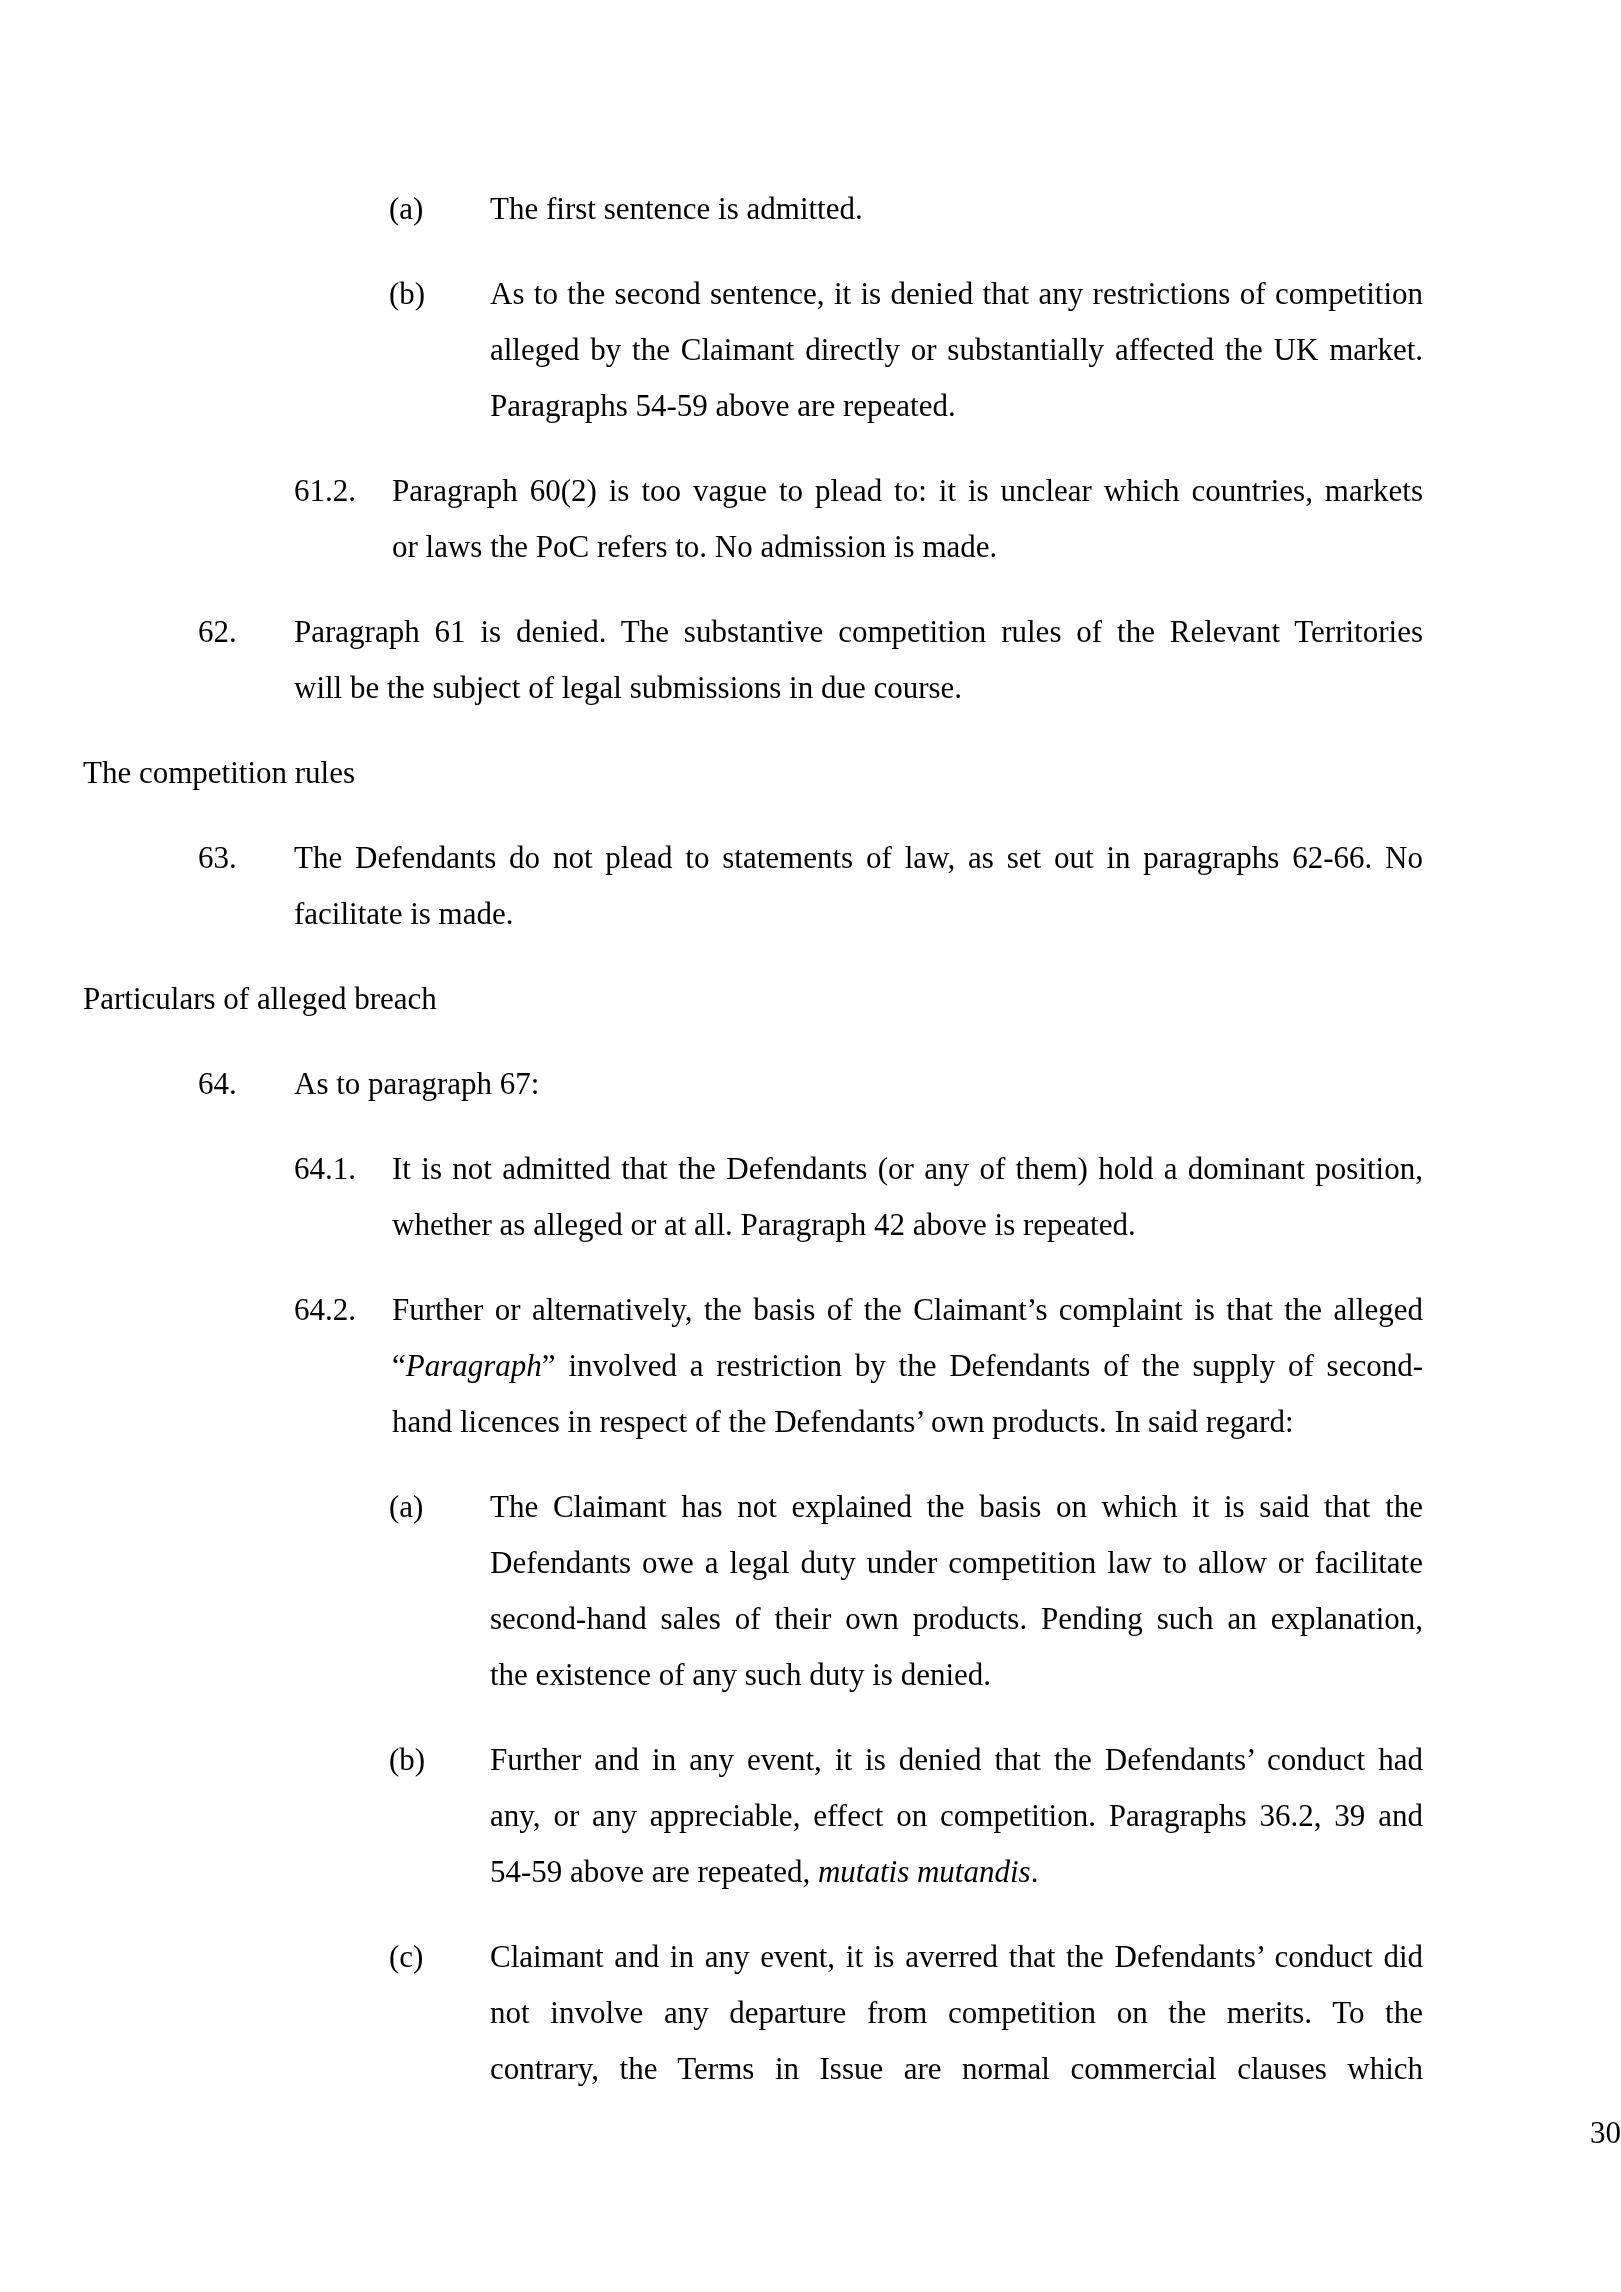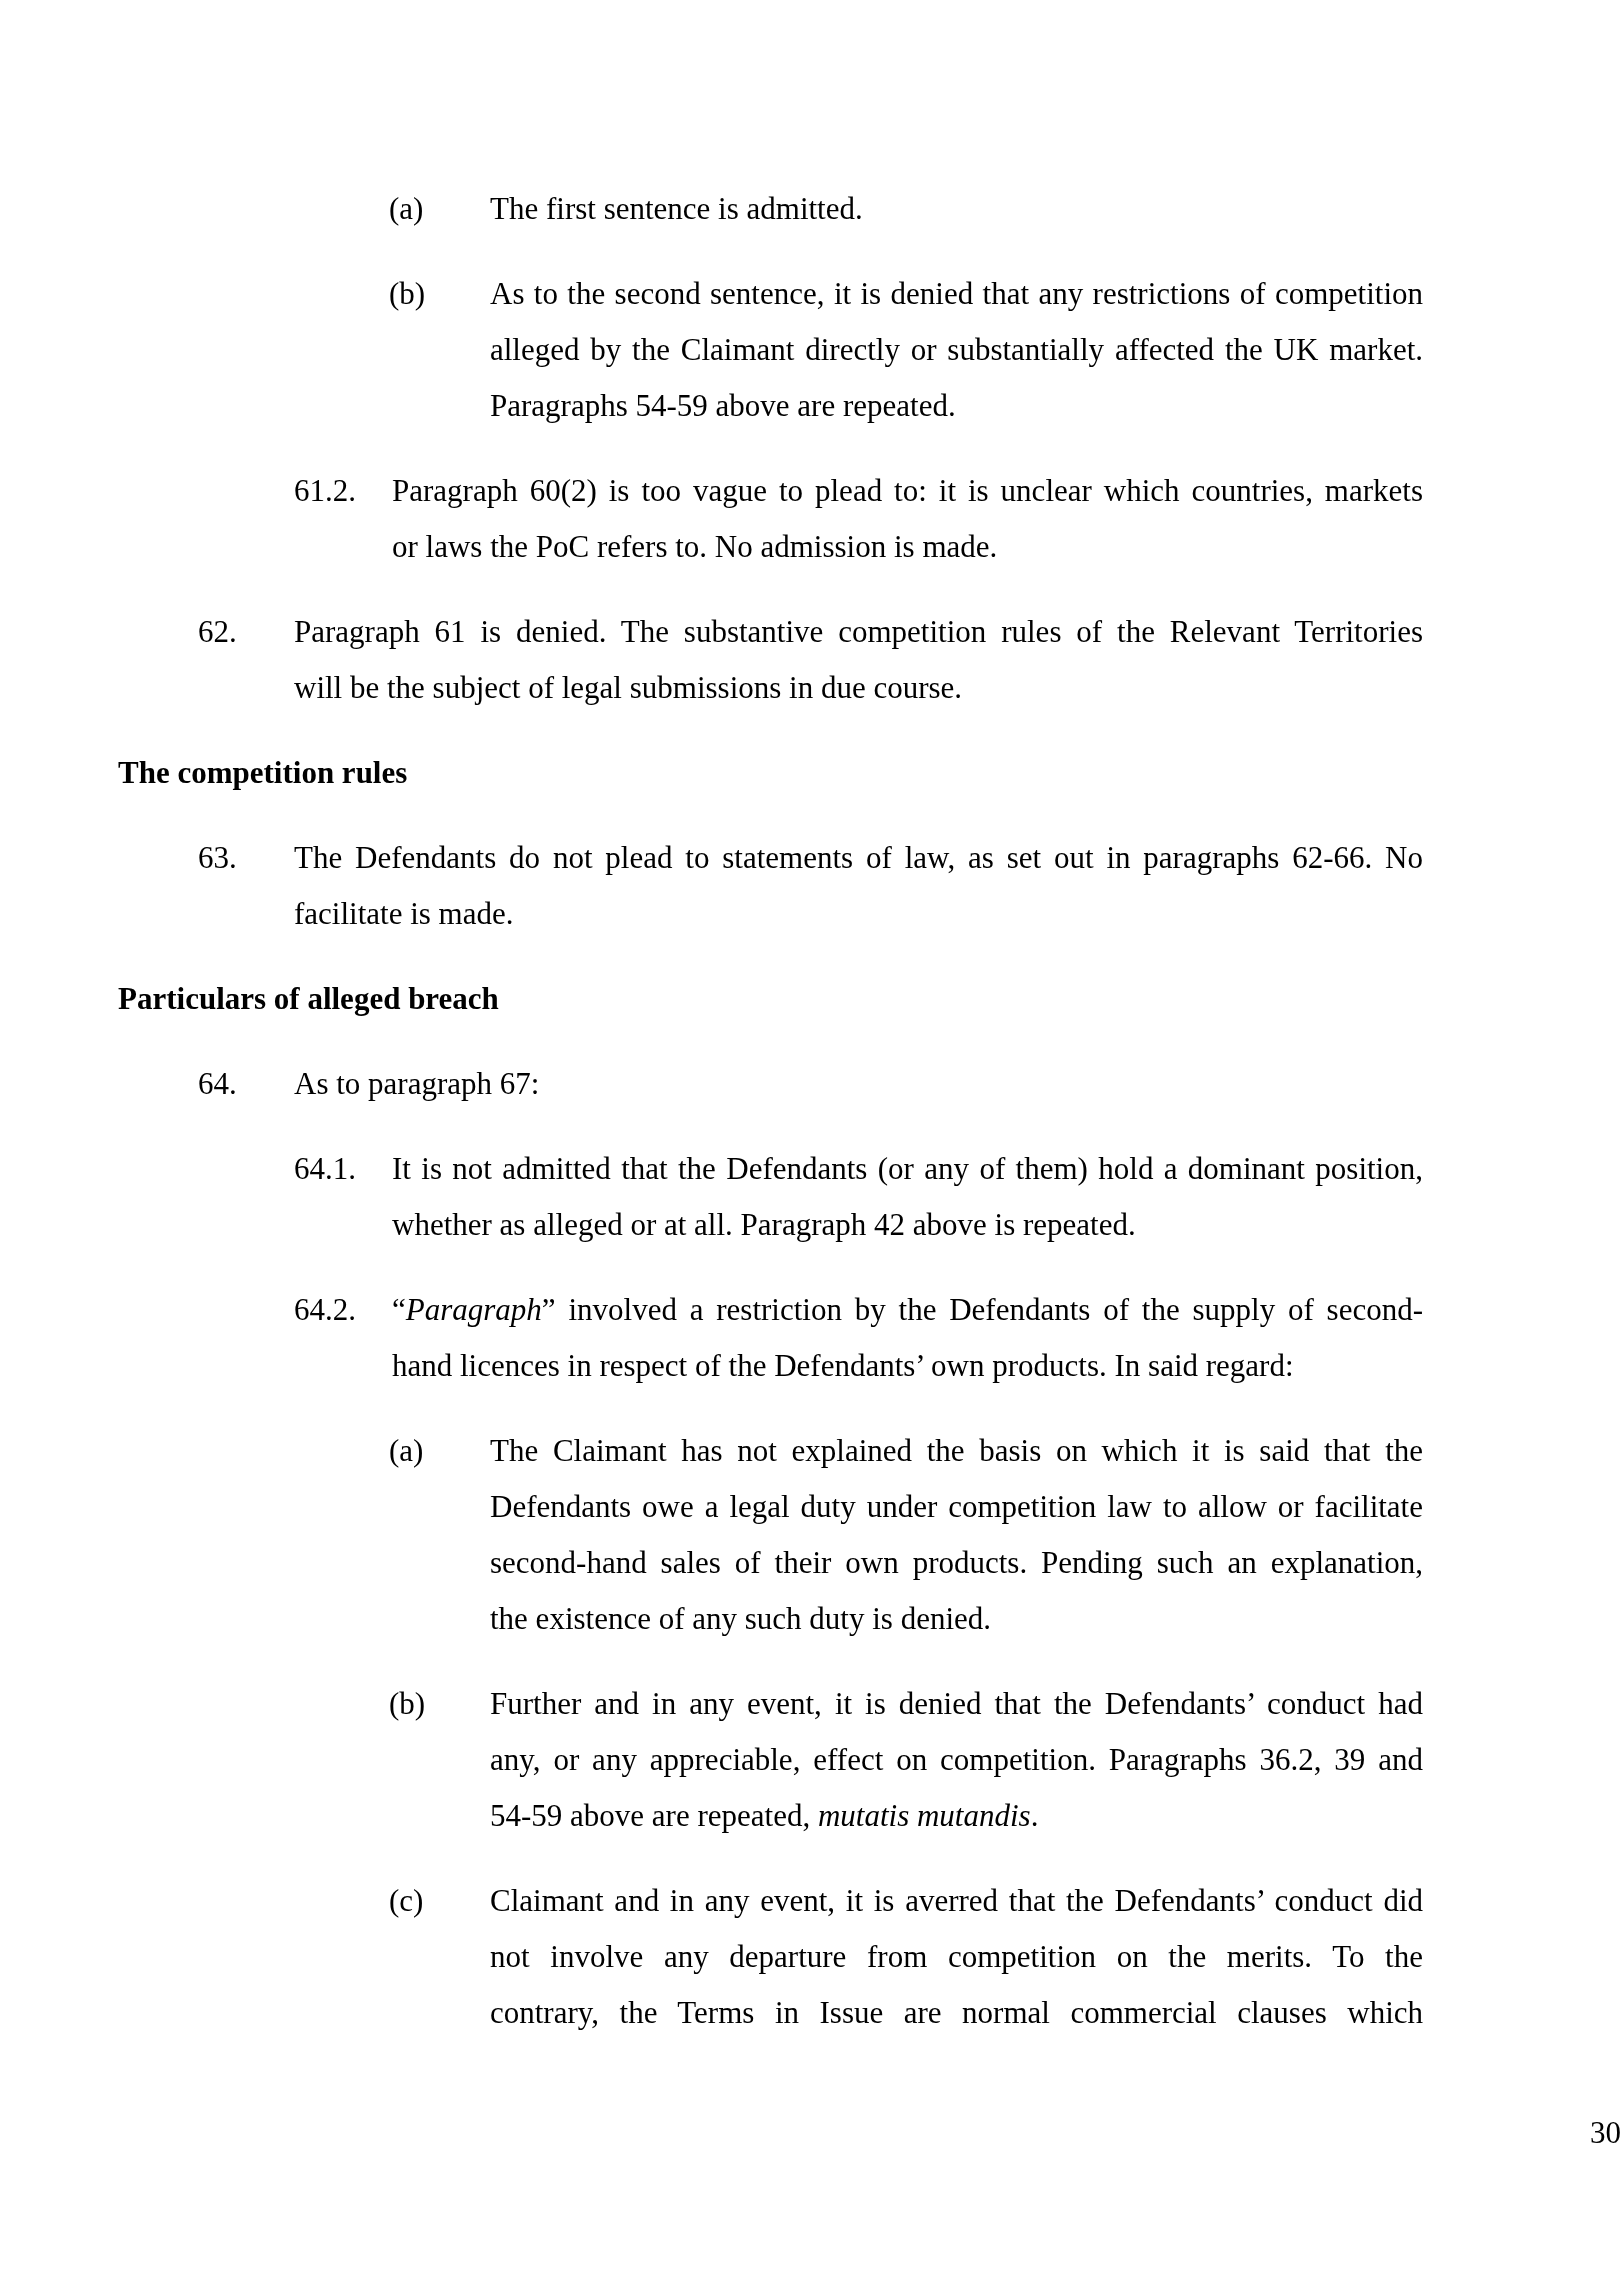--- a/index.html
+++ b/index.html
@@ -41,23 +41,23 @@
   .line {
     height: 56px;
     line-height: 56px;
   }
   .line.j {
     text-align: justify;
     text-align-last: justify;
   }
   .it { font-style: italic; }
   .heading {
-    margin-left: 118px;
+    margin-left: 83px;
     margin-bottom: 29px;
-    font-weight: bold;
+    font-weight: normal;
     height: 56px;
     line-height: 56px;
     white-space: nowrap;
   }
   .footer {
     position: absolute;
     top: 2105px;
     left: 0;
     width: 1621px;
     height: 56px;
@@ -100,20 +100,21 @@
       <span class="label">64.</span>
       <div class="line"><span>As to paragraph 67:</span></div>
     </div>
     <div class="block lvl2">
       <span class="label">64.1.</span>
       <div class="line j"><span>It is not admitted that the Defendants (or any of them) hold a dominant position,</span></div>
       <div class="line"><span>whether as alleged or at all. Paragraph 42 above is repeated.</span></div>
     </div>
     <div class="block lvl2">
       <span class="label">64.2.</span>
+      <div class="line j"><span>Further or alternatively, the basis of the Claimant’s complaint is that the alleged</span></div>
       <div class="line j"><span>“</span><span class="it">Paragraph</span><span>” involved a restriction by the Defendants of the supply of second-</span></div>
       <div class="line"><span>hand licences in respect of the Defendants’ own products. In said regard:</span></div>
     </div>
     <div class="block lvl3">
       <span class="label">(a)</span>
       <div class="line j"><span>The Claimant has not explained the basis on which it is said that the</span></div>
       <div class="line j"><span>Defendants owe a legal duty under competition law to allow or facilitate</span></div>
       <div class="line j"><span>second-hand sales of their own products. Pending such an explanation,</span></div>
       <div class="line"><span>the existence of any such duty is denied.</span></div>
     </div>

